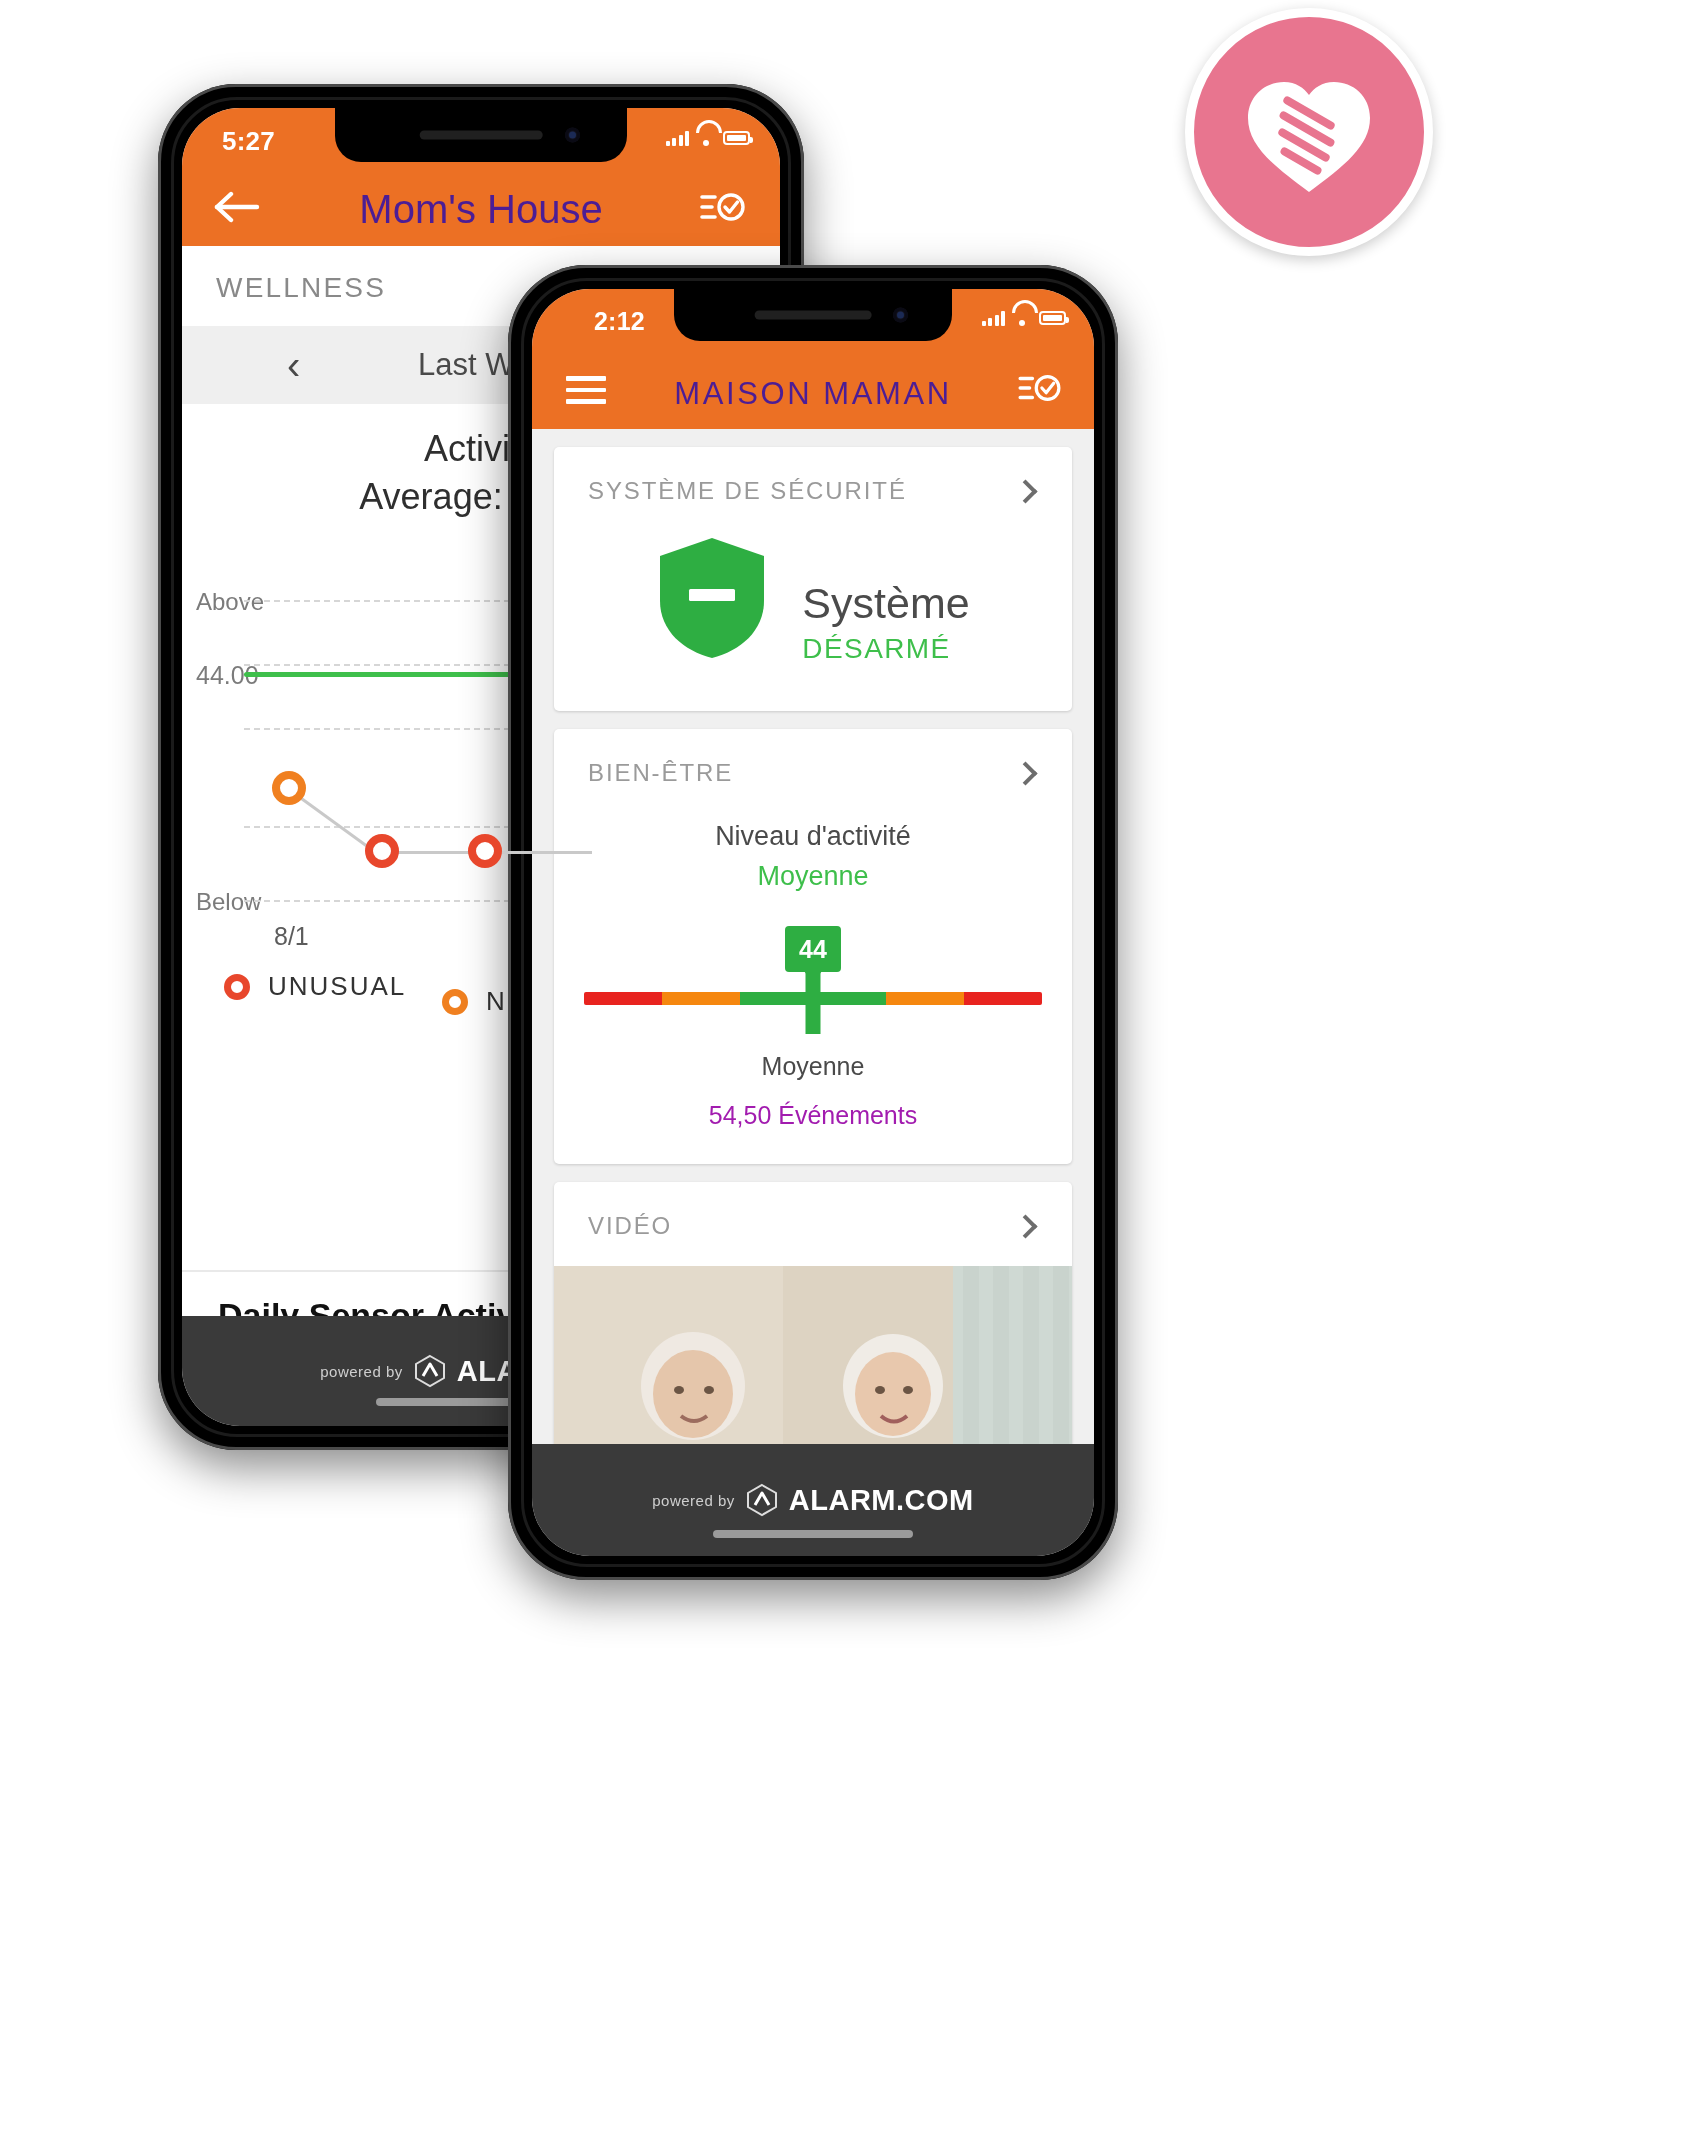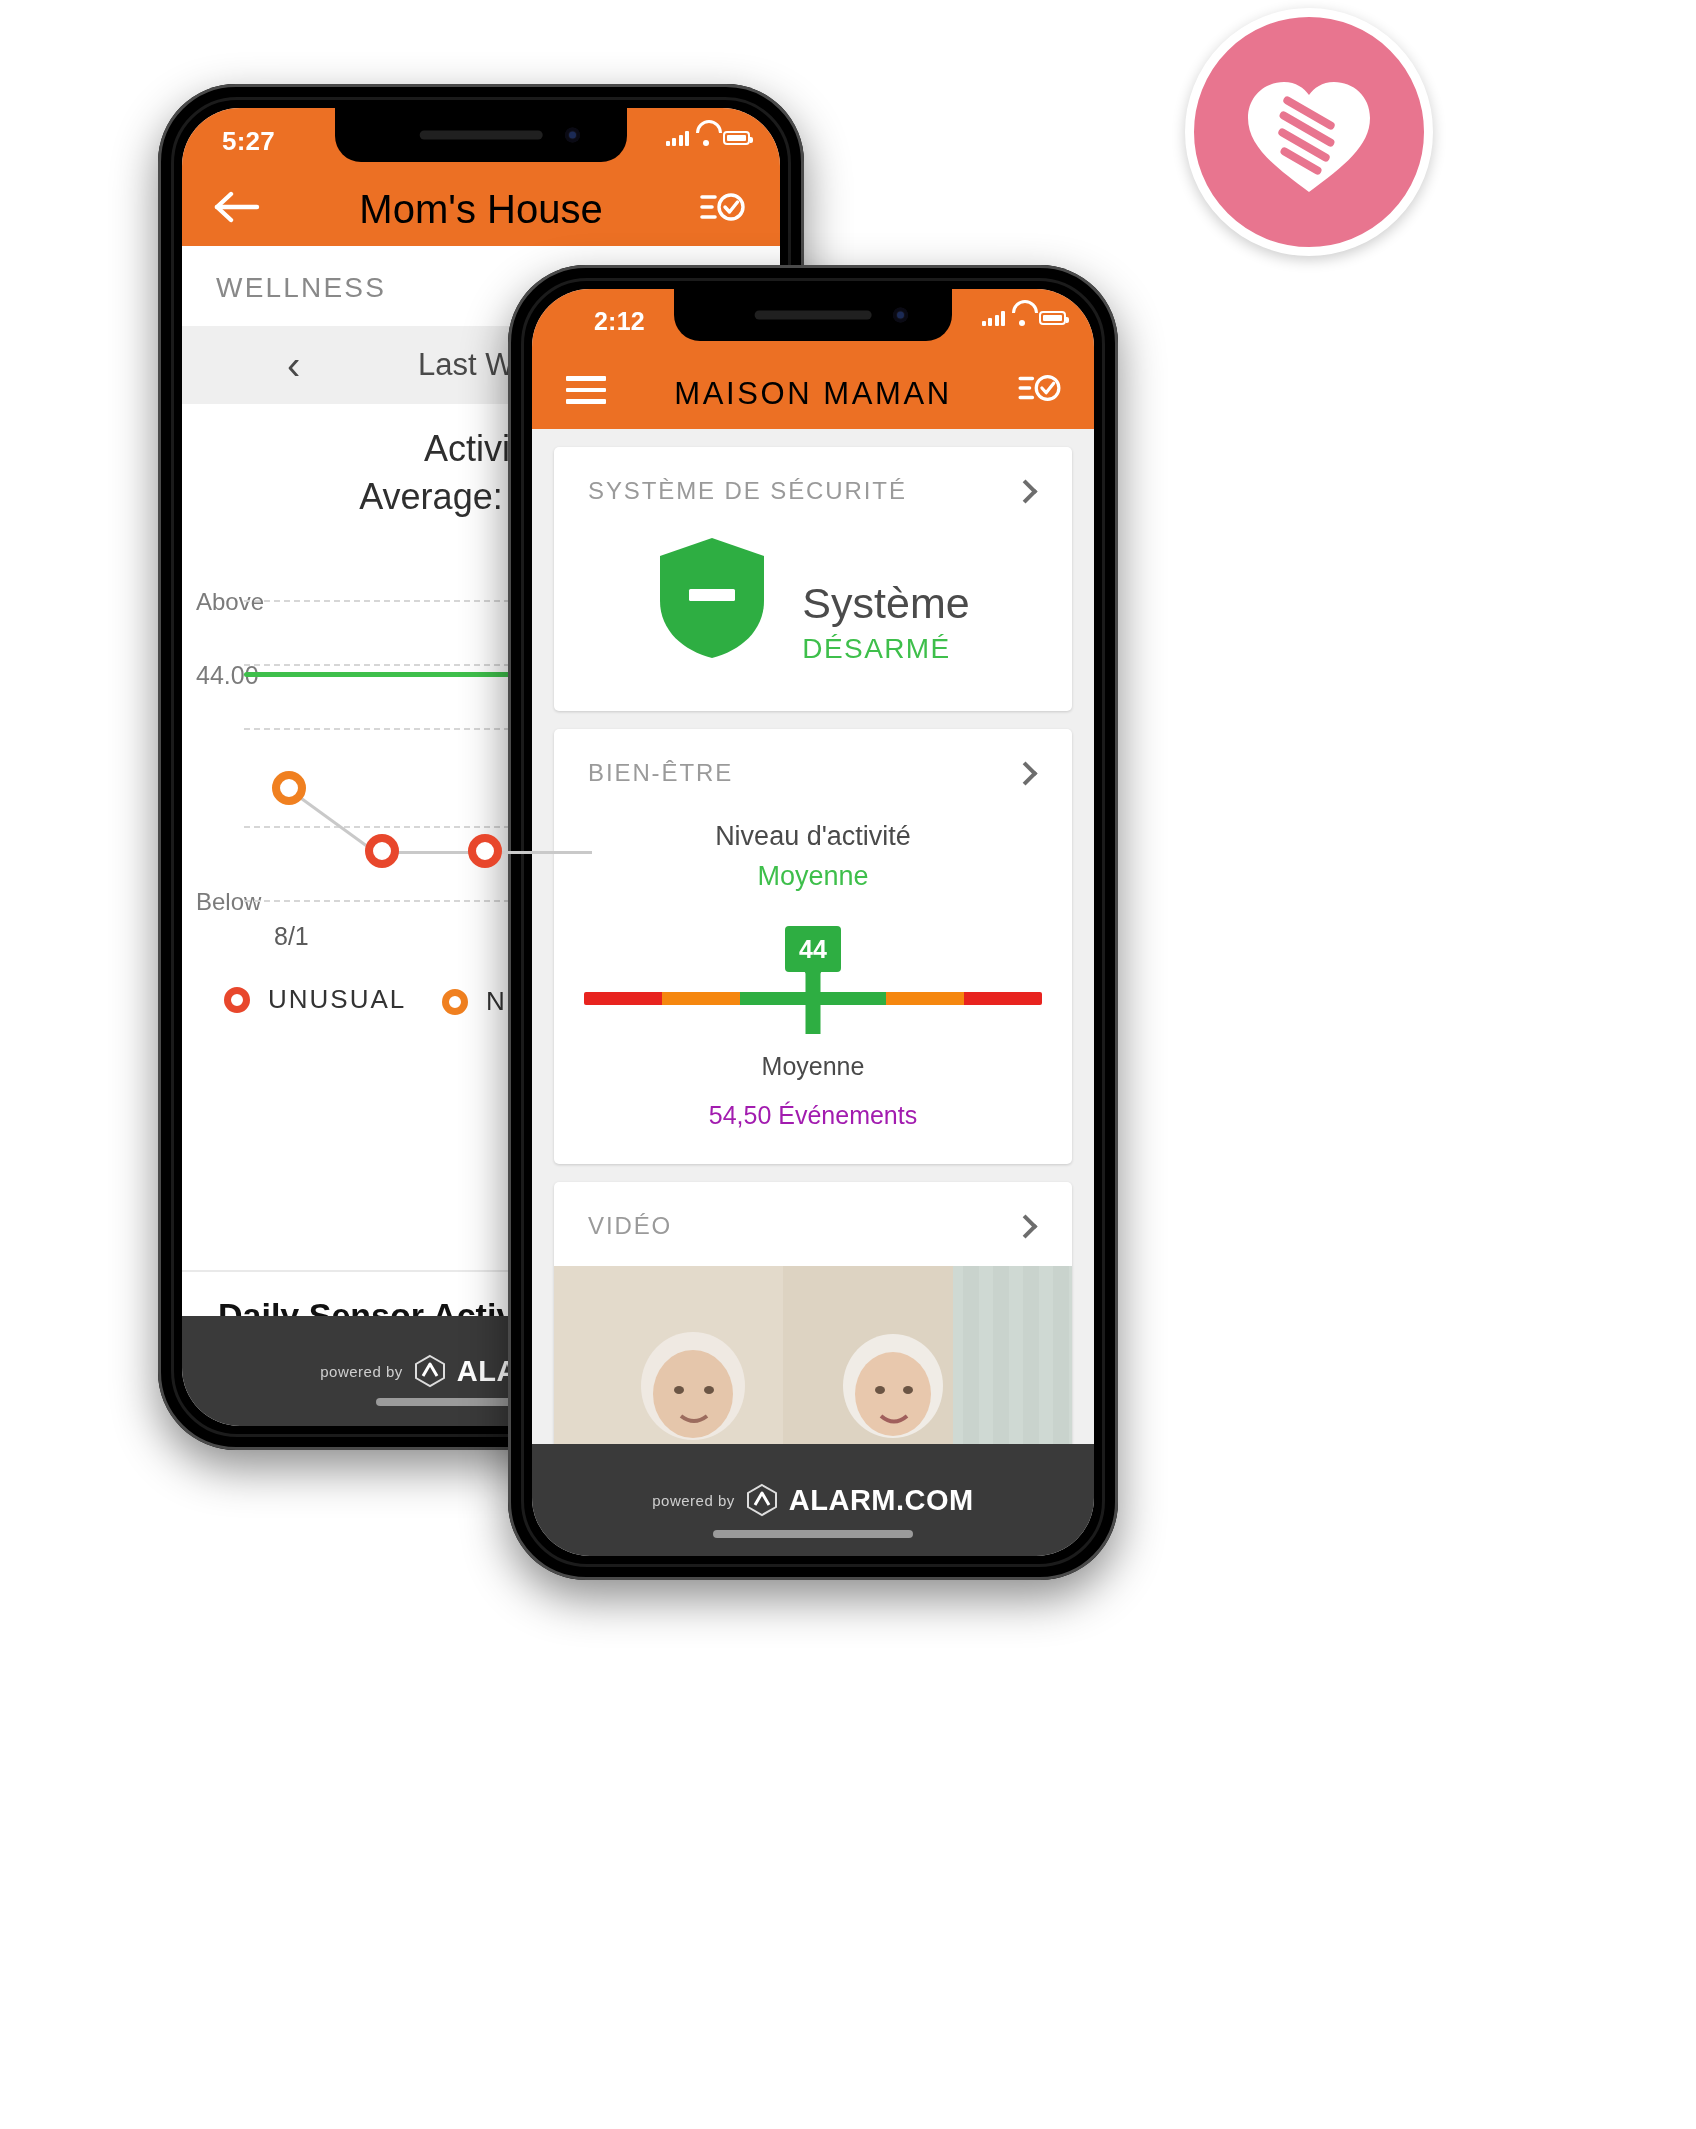--- a/index.html
+++ b/index.html
@@ -89,21 +89,21 @@
   .wifi::after{
     content:""; position:absolute; left:7px; bottom:0px; width:6px;height:6px;
     background:#fff; border-radius:50%;
   }
   .batt{ width:27px; height:14px; border:2.4px solid #fff; border-radius:4px; position:relative;}
   .batt::before{content:""; position:absolute; inset:1.6px; background:#fff; border-radius:1px;}
   .batt::after{content:""; position:absolute; right:-5px; top:4px; width:2.6px;height:6px;background:#fff;border-radius:0 2px 2px 0;}
 
   
   .navbar {
-    background: var(--accent,#ec7024); color:#000000;
+    background: var(--accent,#ec7024); color:#4c1d95;
     display:flex; align-items:center; position:relative;
   }
   .nav-title{ position:absolute; left:0; right:0; text-align:center; }
 
   
   .wellness-head {
     padding: 26px 0 22px 34px;
     font-size: 28px; letter-spacing: 2.2px; color:#898989; font-weight:400;
     background:#fff;
   }
@@ -281,21 +281,21 @@
           <div class="seg" style="left:107px;top:252px;width:108px;transform:rotate(36deg);"></div>
           <div class="seg" style="left:192px;top:315px;width:105px;"></div>
           <div class="seg" style="left:290px;top:315px;width:120px;"></div>
 
           <div class="dot orange" style="left:107px;top:252px;"></div>
           <div class="dot" style="left:200px;top:315px;"></div>
           <div class="dot" style="left:303px;top:315px;"></div>
 
           <span class="xtick" style="left:92px;top:386px;">8/1</span>
 
-          <div class="legend" style="left:42px;top:448px;justify-content:center;">
+          <div class="legend" style="left:42px;top:435px;justify-content:center;">
             <span class="lg-dot"></span>
             <span>UNUSUAL</span>
           </div>
           <div class="legend" style="left:260px;top:450px;">
             <span class="lg-dot or"></span>
             <span>NOTABLE</span>
           </div>
         </div>
 
         <div class="divider" style="top:1162px;"></div>

